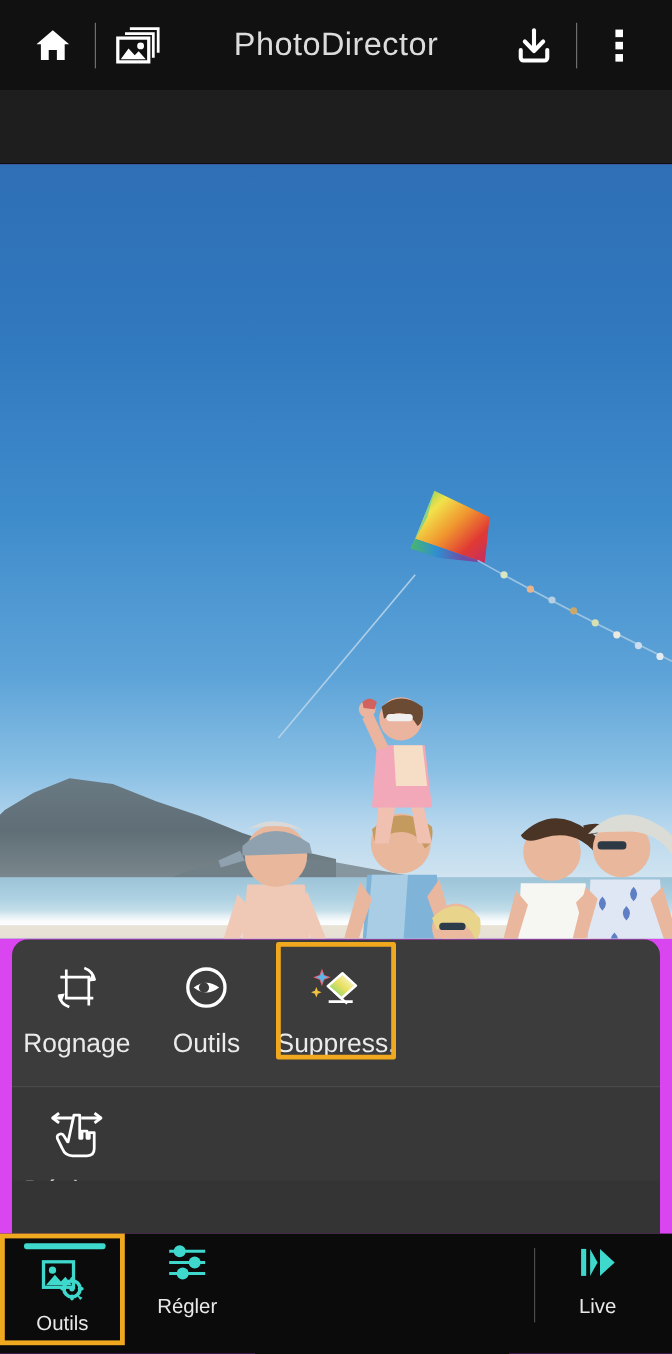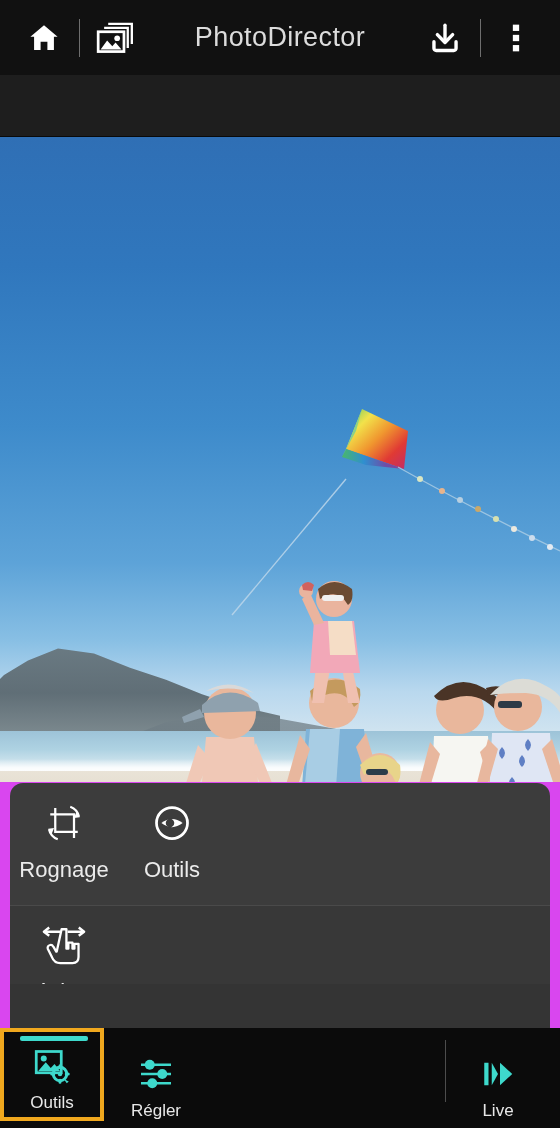--- a/index.html
+++ b/index.html
@@ -219,21 +219,21 @@
     display: flex;
     align-items: flex-start;
   }
   .nav-item {
     width: 104px;
     height: 93px;
     display: flex;
     flex-direction: column;
     align-items: center;
     justify-content: flex-start;
-    padding-top: 22px;
+    padding-top: 0;
     box-sizing: border-box;
     position: relative;
   }
   .nav-icon {
     height: 48px;
     display: flex;
     align-items: center;
     justify-content: center;
   }
   .nav-label {
@@ -452,20 +452,41 @@
           <svg width="40" height="40" viewBox="0 0 32 32">
             <circle cx="16" cy="16" r="12.4" fill="none" stroke="#ffffff" stroke-width="2.2"></circle>
             <path d="M7.5 16 Q16 9.4 24.5 16 Q16 22.6 7.5 16 Z" fill="#ffffff"></path>
             <circle cx="14.4" cy="16" r="3.4" fill="#3c3c3c"></circle>
           </svg>
         </div>
         <div class="tool-label">Outils</div>
       </div>
 
 
+      <div class="tool-item selected">
+        <div class="tool-hl"></div>
+        <div class="tool-icon">
+          <svg width="44" height="40" viewBox="0 0 36 32">
+            <defs>
+              <linearGradient id="er1" x1="0" y1="1" x2="1" y2="0">
+                <stop offset="0%" stop-color="#5fd37a"></stop>
+                <stop offset="50%" stop-color="#e9e060"></stop>
+                <stop offset="100%" stop-color="#ffffff"></stop>
+              </linearGradient>
+            </defs>
+            <path d="M22.4 6.2 L31.6 14.6 L21.6 23.4 L12.4 15 Z" fill="url(#er1)" stroke="#ffffff" stroke-width="1.7" stroke-linejoin="round"></path>
+            <path d="M16.4 18.6 L25.6 27" fill="none" stroke="#ffffff" stroke-width="1.6"></path>
+            <path d="M13 25.6 H29.4" fill="none" stroke="#ffffff" stroke-width="1.8"></path>
+            <path d="M8.4 3 L10 7.4 L14.4 9 L10 10.6 L8.4 15 L6.8 10.6 L2.4 9 L6.8 7.4 Z" fill="#f05a6a"></path>
+            <path d="M8.4 4.6 L9.6 7.8 L12.8 9 L9.6 10.2 L8.4 13.4 L7.2 10.2 L4 9 L7.2 7.8 Z" fill="#5ab7e8"></path>
+            <path d="M4.6 15.6 L5.6 18.2 L8.2 19.2 L5.6 20.2 L4.6 22.8 L3.6 20.2 L1 19.2 L3.6 18.2 Z" fill="#f0c23e"></path>
+          </svg>
+        </div>
+        <div class="tool-label">Suppress.</div>
+      </div>
 
     </div>
 
     <div class="row-divider"></div>
 
     <div class="tool-row second">
       <div class="tool-item">
         <div class="tool-icon">
           <svg width="46" height="42" viewBox="0 0 38 34">
             <path d="M3 6 H16" fill="none" stroke="#ffffff" stroke-width="2"></path>

